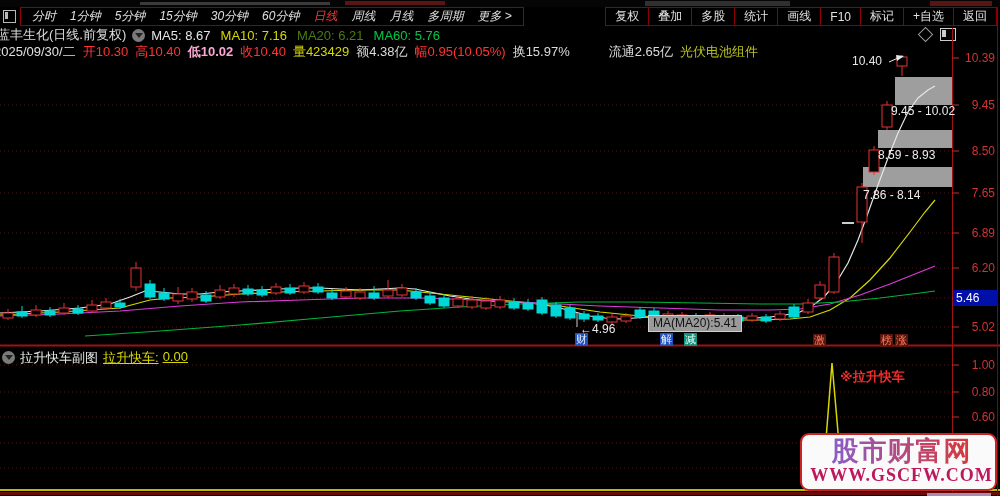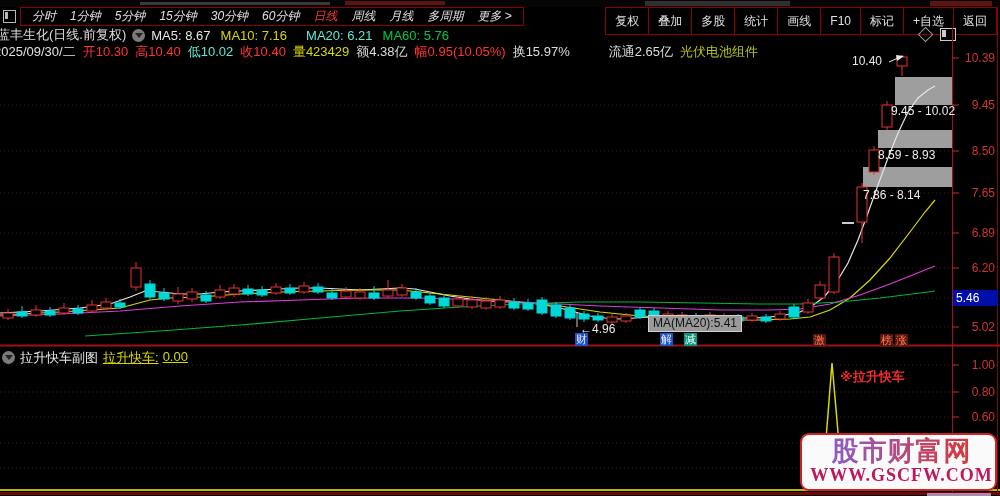--- a/index.html
+++ b/index.html
@@ -11,21 +11,21 @@
   .sliver .m2{position:absolute;left:345px;top:1px;width:100px;height:4px;background:#5a1414;}
   .sliver .m3{position:absolute;left:645px;top:1px;width:145px;height:5px;background:#303030;}
   .sliver .m4{position:absolute;left:930px;top:1px;width:62px;height:5px;background:#5a1414;}
   
   .period-bar{position:absolute;left:0;top:7px;width:1000px;height:19px;display:flex;align-items:center;}
   .win-icon{width:11px;height:11px;border:1px solid #b8b8b8;margin:0 4px 0 3px;position:relative;flex:0 0 auto;}
   .win-icon::after{content:"";position:absolute;left:1px;top:1px;width:3px;height:7px;background:#b8b8b8;}
   .period-group{display:flex;align-items:center;border:1px solid #8b0000;height:17px;padding:0 4px;font-style:italic;}
   .period-item{padding:0 7px;white-space:nowrap;color:#e0e0e0;cursor:default;}
   .period-item.active{color:#ff3838;}
-  .right-buttons{position:absolute;right:3px;top:0;display:flex;height:28px;}
+  .right-buttons{position:absolute;right:3px;top:0;display:flex;height:19px;}
   .tbtn{border:1px solid #8b0000;border-left:none;padding:0 9px;display:flex;align-items:center;color:#e0e0e0;white-space:nowrap;}
   .tbtn:first-child{border-left:1px solid #8b0000;}
   
   .info1{position:absolute;left:-3px;top:27px;height:16px;display:flex;align-items:center;gap:6px;font-size:13px;white-space:nowrap;}
   .dd-circle{width:13px;height:13px;border-radius:50%;background:#7a7a7a;position:relative;flex:0 0 auto;}
   .dd-circle::after{content:"";position:absolute;left:3px;top:4px;border-left:4px solid transparent;border-right:4px solid transparent;border-top:5px solid #222;}
   .info2{position:absolute;left:-6px;top:43px;height:15px;display:flex;gap:7px;font-size:13px;white-space:nowrap;}
   .corner-icons{position:absolute;top:28px;left:920px;display:flex;gap:9px;align-items:center;}
   .diamond{width:9px;height:9px;border:1px solid #999;transform:rotate(45deg);}
   .layout-ic{width:14px;height:11px;border:1px solid #ccc;position:relative;background:#000;}
@@ -95,34 +95,34 @@
         <span class="tbtn">返回</span>
       </div>
   </div>
 
   <div class="info1">
     <span>蓝丰生化(日线.前复权)</span>
     <span class="dd-circle"></span>
     <span id="maVals" style="display:flex;gap:10px;">
         <span style="color: rgb(230, 230, 230);">MA5: 8.67</span>
         <span style="color: rgb(216, 216, 0);">MA10: 7.16</span>
-        <span style="color: #5eead4; margin-left: 9px;">MA20: 6.21</span>
+        <span style="color: #4d7c0f;">MA20: 6.21</span>
         <span style="color: rgb(0, 200, 70);">MA60: 5.76</span>
       </span>
   </div>
   <div class="corner-icons">
     <span class="diamond"></span>
     <span class="layout-ic"></span>
   </div>
 
   <div class="info2" id="quoteLine">
       <span style="color: rgb(224, 224, 224);">2025/09/30/二</span>
       <span style="color: rgb(255, 52, 52);">开10.30</span>
       <span style="color: rgb(255, 52, 52);">高10.40</span>
-      <span style="color: #5eead4;">低10.02</span>
+      <span style="color: #f9a8d4; font-weight: bold;">低10.02</span>
       <span style="color: rgb(255, 52, 52);">收10.40</span>
       <span style="color: rgb(216, 216, 0);">量423429</span>
       <span style="color: rgb(220, 220, 220);">额4.38亿</span>
       <span style="color: rgb(255, 52, 52);">幅0.95(10.05%)</span>
       <span style="color: rgb(220, 220, 220);">换15.97%</span>
       <span style="color: rgb(220, 220, 220); margin-left: 32px;">流通2.65亿</span>
       <span style="color: rgb(184, 192, 32);">光伏电池组件</span>
     </div>
 
   <svg id="chartSvg" width="1000" height="496">

